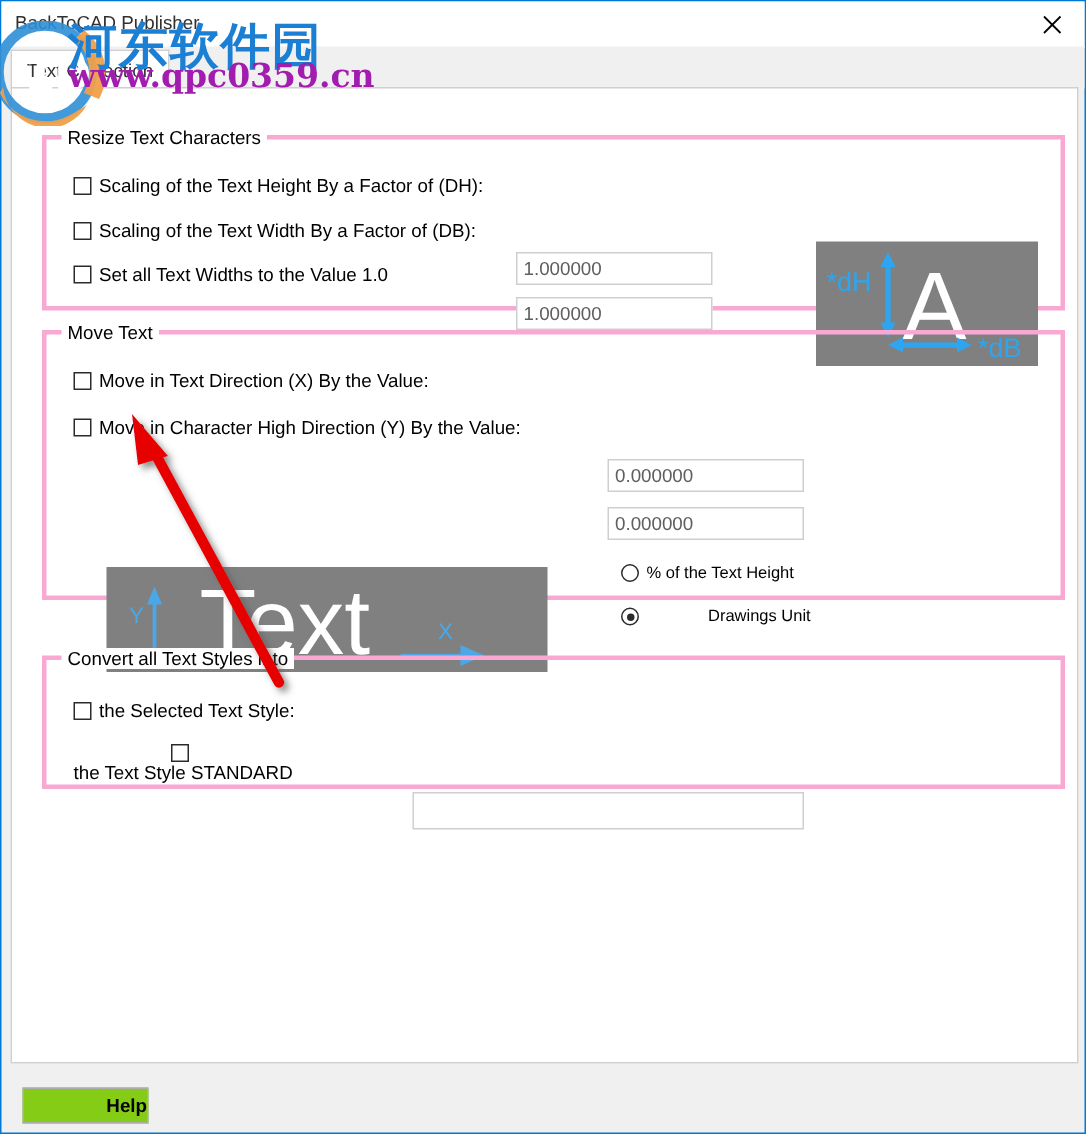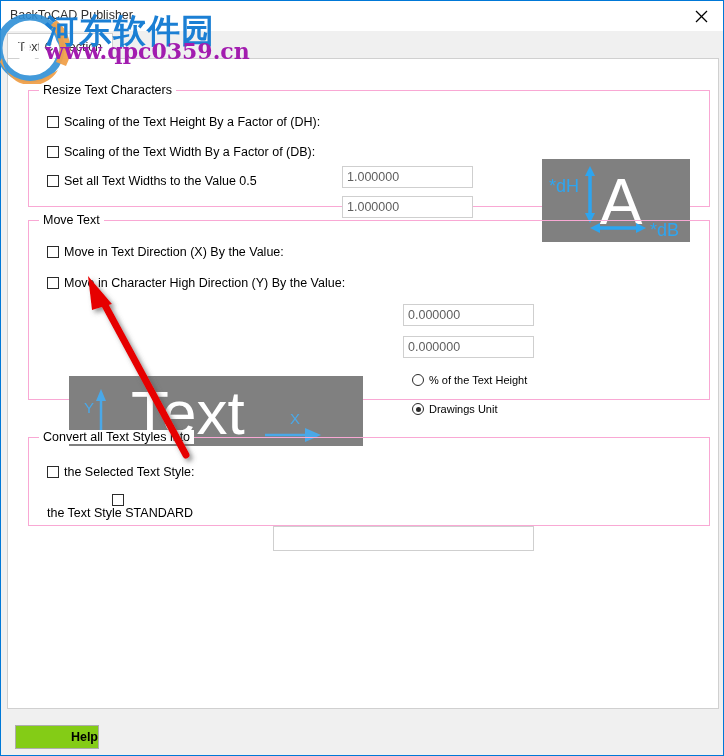--- a/index.html
+++ b/index.html
@@ -91,21 +91,21 @@
     height: 651px;
     box-sizing: border-box;
     background: #ffffff;
     border: 1px solid #d0d0d0;
   }
 
   
   .group {
     position: absolute;
     box-sizing: border-box;
-    border: 1px solid #f9a8d4;
+    border: 3px solid #f9a8d4;
   }
   .group-title {
     position: absolute;
     top: -8px;
     left: 10px;
     background: #ffffff;
     padding: 0 4px;
     font-size: 12.5px;
     color: #000;
     white-space: nowrap;
@@ -269,21 +269,21 @@
         <span class="cb-label">Scaling of the Text Height By a Factor of (DH):</span>
       </div>
 
       <div class="checkrow" style="left:18px; top:54px;">
         <span class="cb"></span>
         <span class="cb-label">Scaling of the Text Width By a Factor of (DB):</span>
       </div>
 
       <div class="checkrow" style="left:18px; top:83px;">
         <span class="cb"></span>
-        <span class="cb-label">Set all Text Widths to the Value 0.5</span>
+        <span class="cb-label">Set all Text Widths to the Value 1.0</span>
       </div>
 
       <input class="tinput" style="left: 313px; top: 75px; width: 131px; height: 22px;" type="text" value="1.000000">
       <input class="tinput" style="left: 313px; top: 105px; width: 131px; height: 22px;" type="text" value="1.000000">
 
       <div class="illus" style="left:513px; top:68px; width:148px; height:83px;">
         <svg width="148" height="83" viewBox="0 0 148 83">
 
           <text x="79" y="65" font-family="'Liberation Sans', sans-serif" font-size="64" fill="#ffffff" text-anchor="middle">A</text>
 
@@ -314,21 +314,21 @@
       </div>
 
       <input class="tinput" style="left: 374px; top: 83px; width: 131px; height: 22px;" type="text" value="0.000000">
       <input class="tinput" style="left: 374px; top: 115px; width: 131px; height: 22px;" type="text" value="0.000000">
 
       <div class="radiorow" style="left:383px; top:153px;">
         <span class="rb"></span>
         <span class="rb-label">% of the Text Height</span>
       </div>
 
-      <div class="radiorow" style="left:383px; top:182px;">
+      <div class="radiorow" style="left:383px; top:182px;gap:41px;">
         <span class="rb checked"></span>
         <span class="rb-label">Drawings Unit</span>
       </div>
 
       <div class="illus" style="left:40px; top:155px; width:294px; height:70px;">
         <svg width="294" height="70" viewBox="0 0 294 70">
 
           <text x="62" y="58" font-family="'Liberation Sans', sans-serif" font-size="62" fill="#ffffff">Text</text>
 
           <line x1="32" y1="24" x2="32" y2="62" stroke="#4aa8e8" stroke-width="2.5"></line>

